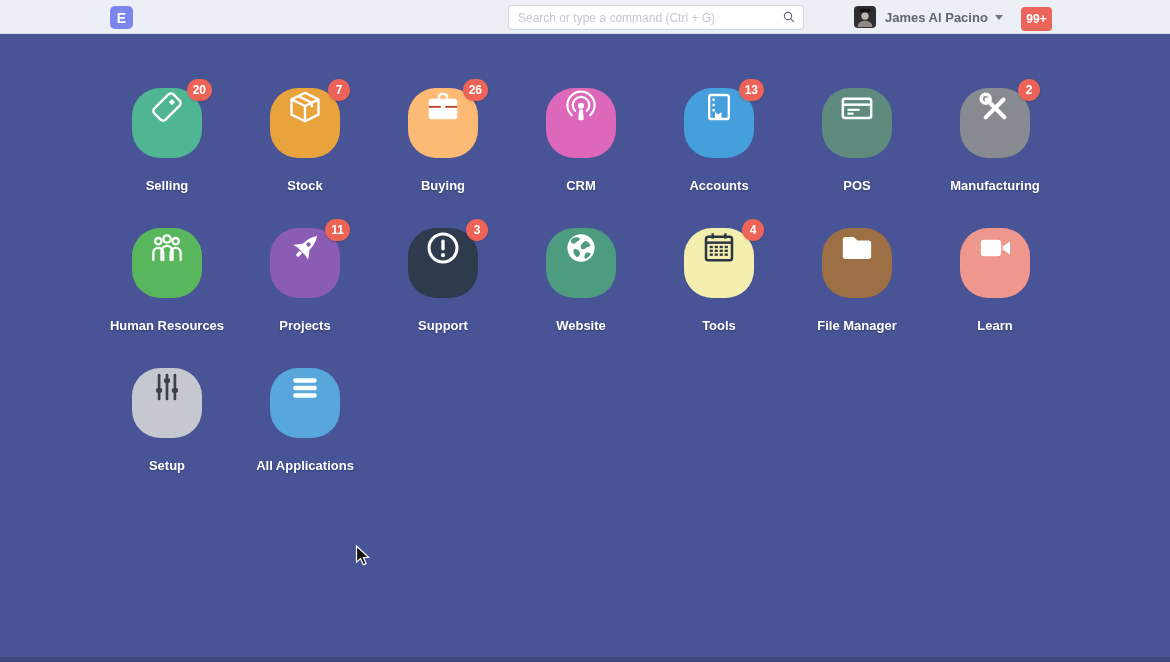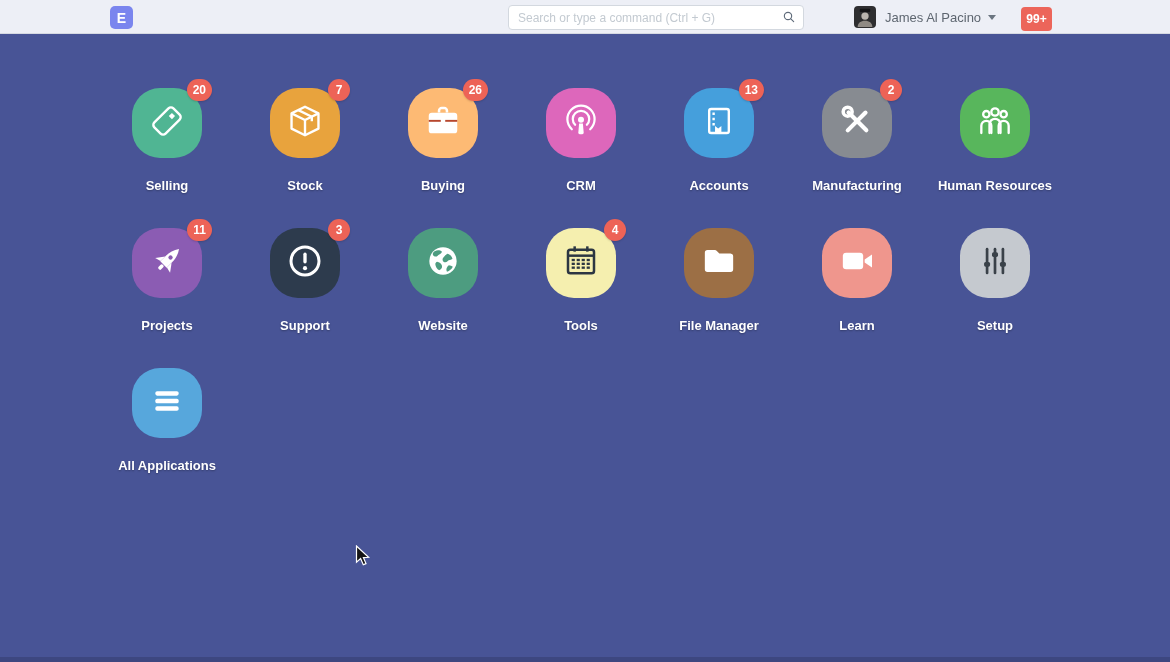--- a/index.html
+++ b/index.html
@@ -37,21 +37,21 @@
     outline: none;
   }
   .searchwrap input::placeholder { color: #C3CAD1; }
   .search-icon { position: absolute; right: 7px; top: 4px; }
   .userwrap {
     position: absolute; left: 854px; top: 0; height: 34px;
     display: flex; align-items: center; cursor: pointer;
   }
   .avatar { width: 22px; height: 22px; border-radius: 4px; overflow: hidden; }
   .username {
-    margin-left: 9px; font-size: 13px; font-weight: 400; color: #5E6670;
+    margin-left: 9px; font-size: 13px; font-weight: 700; color: #5E6670;
   }
   .caret {
     margin-left: 7px; width: 0; height: 0;
     border-left: 4px solid transparent; border-right: 4px solid transparent;
     border-top: 5px solid #6b7580;
   }
   .notif-badge {
     position: absolute; left: 1021px; top: 7px;
     min-width: 31px; height: 21px; border-radius: 4px;
     background: #EC655A; color: #fff;
@@ -65,21 +65,21 @@
     display: flex; flex-wrap: wrap;
   }
   .module-cell {
     width: 138px; height: 140px;
     display: flex; flex-direction: column; align-items: center;
     cursor: pointer;
   }
   .tile {
     position: relative;
     width: 70px; height: 70px; border-radius: 28px;
-    display: flex; align-items: center; justify-content: center;
+    display: flex; justify-content: center;
   }
   .badge {
     position: absolute; top: -9px; right: -10px;
     min-width: 22px; height: 22px; border-radius: 11px;
     background: #ED6357; color: #fff;
     font-size: 12px; font-weight: 700;
     display: flex; align-items: center; justify-content: center;
     padding: 0 6px;
     box-shadow: 0 1px 2px rgba(0,0,0,0.15);
   }
@@ -185,20 +185,35 @@
         <span><svg viewBox="0 0 24 24" width="38" height="38">
             <g fill="none" stroke="#fff" stroke-width="1.5">
               <rect x="5.8" y="4.4" width="12.4" height="15.2" rx="1.3"></rect>
               <line x1="8.6" y1="6.6" x2="8.6" y2="15.2" stroke-dasharray="1.6 1.7"></line>
             </g>
             <path d="M9.5 19.6 v-4.4 l2 1.6 2 -1.6 v4.4 z" fill="#fff"></path>
           </svg></span>
         <span class="badge">13</span>
       </div>
       <div class="module-label">Accounts</div>
+    </div>
+    <div class="module-cell">
+      <div class="tile" style="background: rgb(94, 139, 126); --tile: #5E8B7E;">
+        <span><svg viewBox="0 0 24 24" width="40" height="40">
+            <g fill="none" stroke="#fff" stroke-width="1.5">
+              <rect x="3.5" y="6.5" width="17" height="11.5" rx="1.4"></rect>
+              <line x1="3.5" y1="10" x2="20.5" y2="10"></line>
+            </g>
+            <g stroke="#fff" stroke-width="1.3">
+              <line x1="6.3" y1="13.1" x2="13.6" y2="13.1"></line>
+              <line x1="6.3" y1="15.4" x2="9.9" y2="15.4"></line>
+            </g>
+          </svg></span>
+      </div>
+      <div class="module-label">POS</div>
     </div>
     <div class="module-cell">
       <div class="tile" style="background: rgb(135, 139, 145); --tile: #878B91;">
         <span><svg viewBox="0 0 24 24" width="40" height="40">
             <g fill="#fff">
               <rect x="10.8" y="3.6" width="2.5" height="17.5" rx="1.2" transform="rotate(45 12 12)"></rect>
               <rect x="10.8" y="3.6" width="2.5" height="17.5" rx="1.2" transform="rotate(-45 12 12)"></rect>
             </g>
             <circle cx="6.4" cy="6.4" r="2.7" fill="none" stroke="#fff" stroke-width="2.1"></circle>
           </svg></span>

